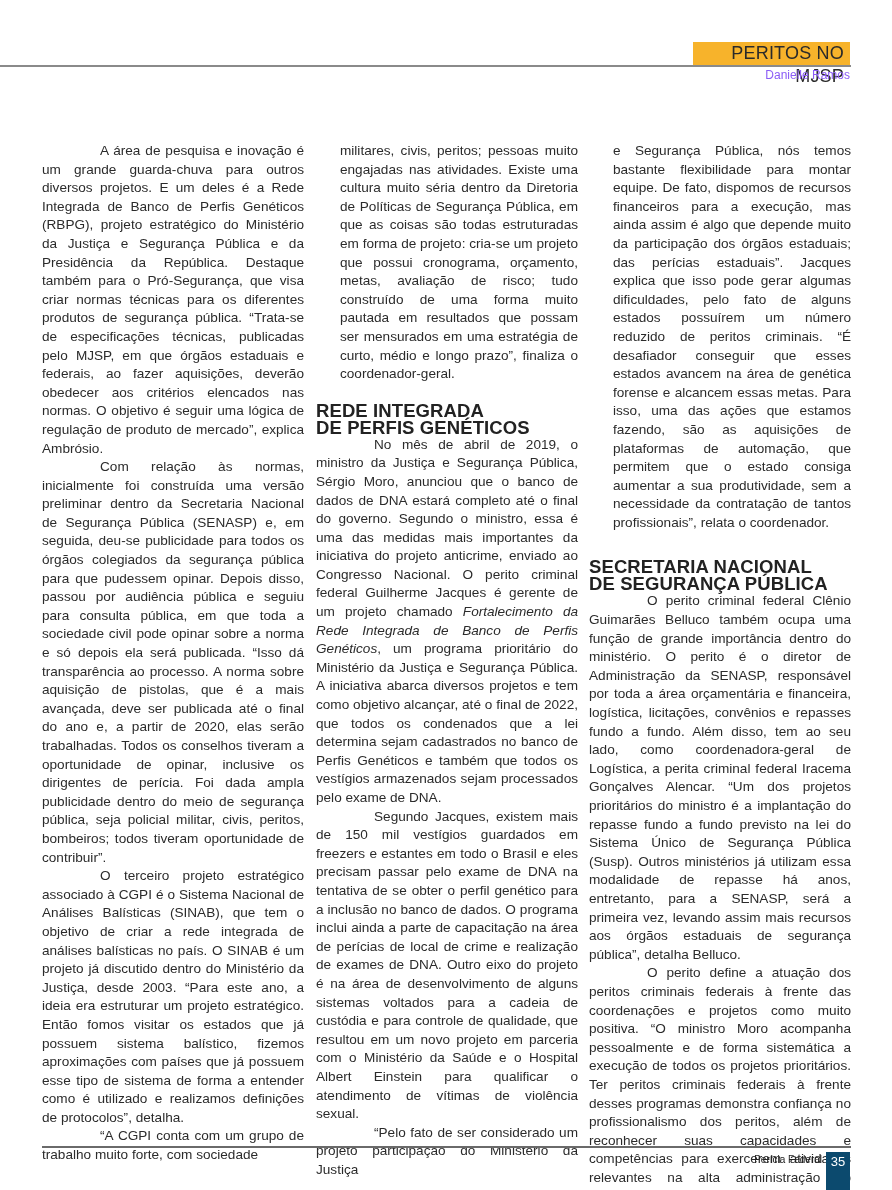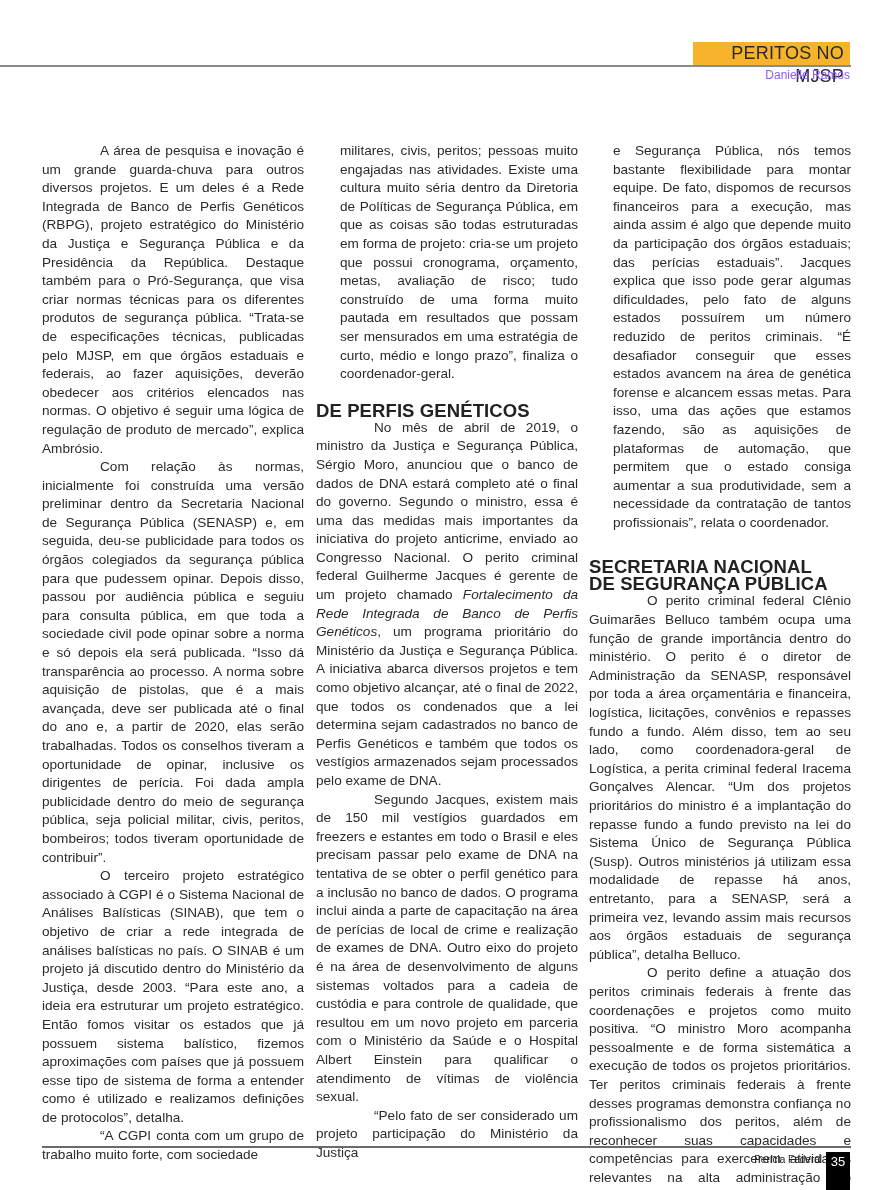--- a/index.html
+++ b/index.html
@@ -14,21 +14,21 @@
   .col p { margin:0; text-indent:58px; }
   .col p.noindent { text-indent:0;margin-left:24px; }
   .col1 { left:42px; }
   .col2 { left:316px; }
   .col3 { left:589px; }
   .col h2 { margin:8px 0 0 0; font-size:18.5px; line-height:17px; font-weight:bold; color:#222; letter-spacing:0.1px; text-align:left; }
   .col h2 span { display:block; }
   .gap { height:18px; }
   .footer-rule { position:absolute; left:42px; top:1146px; width:809px; height:1.5px; background:#6a6a6a; }
   .footer-title { position:absolute; right:70px; top:1154px; font-size:10px; color:#222; }
-  .page-num { position:absolute; left:826px; top:1152px; width:24px; height:38px; background:#000000; color:#fff;
+  .page-num { position:absolute; left:826px; top:1152px; width:24px; height:38px; background:#0c4a6e; color:#fff;
               font-size:13px; text-align:center; line-height:20px; }
   em { font-style:italic; }
 </style>
 </head>
 <body>
 
 <div class="header-rule"></div>
 <div class="section-tag">PERITOS NO MJSP</div>
 <div class="author">Danielle Ramos</div>
 
@@ -36,20 +36,21 @@
   <p>A área de pesquisa e inovação é um grande guarda-chuva para outros diversos projetos. E um deles é a Rede Integrada de Banco de Perfis Genéticos (RBPG), projeto estratégico do Ministério da Justiça e Segurança Pública e da Presidência da República. Destaque também para o Pró-Segurança, que visa criar normas técnicas para os diferentes produtos de segurança pública. “Trata-se de especificações técnicas, publicadas pelo MJSP, em que órgãos estaduais e federais, ao fazer aquisições, deverão obedecer aos critérios elencados nas normas. O objetivo é seguir uma lógica de regulação de produto de mercado”, explica Ambrósio.</p>
   <p>Com relação às normas, inicialmente foi construída uma versão preliminar dentro da Secretaria Nacional de Segurança Pública (SENASP) e, em seguida, deu-se publicidade para todos os órgãos colegiados da segurança pública para que pudessem opinar. Depois disso, passou por audiência pública e seguiu para consulta pública, em que toda a sociedade civil pode opinar sobre a norma e só depois ela será publicada. “Isso dá transparência ao processo. A norma sobre aquisição de pistolas, que é a mais avançada, deve ser publicada até o final do ano e, a partir de 2020, elas serão trabalhadas. Todos os conselhos tiveram a oportunidade de opinar, inclusive os dirigentes de perícia. Foi dada ampla publicidade dentro do meio de segurança pública, seja policial militar, civis, peritos, bombeiros; todos tiveram oportunidade de contribuir”.</p>
   <p>O terceiro projeto estratégico associado à CGPI é o Sistema Nacional de Análises Balísticas (SINAB), que tem o objetivo de criar a rede integrada de análises balísticas no país. O SINAB é um projeto já discutido dentro do Ministério da Justiça, desde 2003. “Para este ano, a ideia era estruturar um projeto estratégico. Então fomos visitar os estados que já possuem sistema balístico, fizemos aproximações com países que já possuem esse tipo de sistema de forma a entender como é utilizado e realizamos definições de protocolos”, detalha.</p>
   <p>“A CGPI conta com um grupo de trabalho muito forte, com sociedade</p>
 </div>
 
 <div class="col col2">
   <p class="noindent">militares, civis, peritos; pessoas muito engajadas nas atividades. Existe uma cultura muito séria dentro da Diretoria de Políticas de Segurança Pública, em que as coisas são todas estruturadas em forma de projeto: cria-se um projeto que possui cronograma, orçamento, metas, avaliação de risco; tudo construído de uma forma muito pautada em resultados que possam ser mensurados em uma estratégia de curto, médio e longo prazo”, finaliza o coordenador-geral.</p>
   <div class="gap" style="height:10px"></div>
   <h2>
+    <span>REDE INTEGRADA</span>
     <span>DE PERFIS GENÉTICOS</span>
   </h2>
   <p><span>No mês de abril de 2019, o ministro da Justiça e Segurança Pública, Sérgio Moro, anunciou que o banco de dados de DNA estará completo até o final do governo. Segundo o ministro, essa é uma das medidas mais importantes da iniciativa do projeto anticrime, enviado ao Congresso Nacional. O perito criminal federal Guilherme Jacques é gerente de um projeto chamado </span><em>Fortalecimento da Rede Integrada de Banco de Perfis Genéticos</em><span>, um programa prioritário do Ministério da Justiça e Segurança Pública. A iniciativa abarca diversos projetos e tem como objetivo alcançar, até o final de 2022, que todos os condenados que a lei determina sejam cadastrados no banco de Perfis Genéticos e também que todos os vestígios armazenados sejam processados pelo exame de DNA.</span></p>
   <p>Segundo Jacques, existem mais de 150 mil vestígios guardados em freezers e estantes em todo o Brasil e eles precisam passar pelo exame de DNA na tentativa de se obter o perfil genético para a inclusão no banco de dados. O programa inclui ainda a parte de capacitação na área de perícias de local de crime e realização de exames de DNA. Outro eixo do projeto é na área de desenvolvimento de alguns sistemas voltados para a cadeia de custódia e para controle de qualidade, que resultou em um novo projeto em parceria com o Ministério da Saúde e o Hospital Albert Einstein para qualificar o atendimento de vítimas de violência sexual.</p>
   <p>“Pelo fato de ser considerado um projeto participação do Ministério da Justiça</p>
 </div>
 
 <div class="col col3">
   <p class="noindent">e Segurança Pública, nós temos bastante flexibilidade para montar equipe. De fato, dispomos de recursos financeiros para a execução, mas ainda assim é algo que depende muito da participação dos órgãos estaduais; das perícias estaduais”. Jacques explica que isso pode gerar algumas dificuldades, pelo fato de alguns estados possuírem um número reduzido de peritos criminais. “É desafiador conseguir que esses estados avancem na área de genética forense e alcancem essas metas. Para isso, uma das ações que estamos fazendo, são as aquisições de plataformas de automação, que permitem que o estado consiga aumentar a sua produtividade, sem a necessidade da contratação de tantos profissionais”, relata o coordenador.</p>
   <div class="gap"></div>

